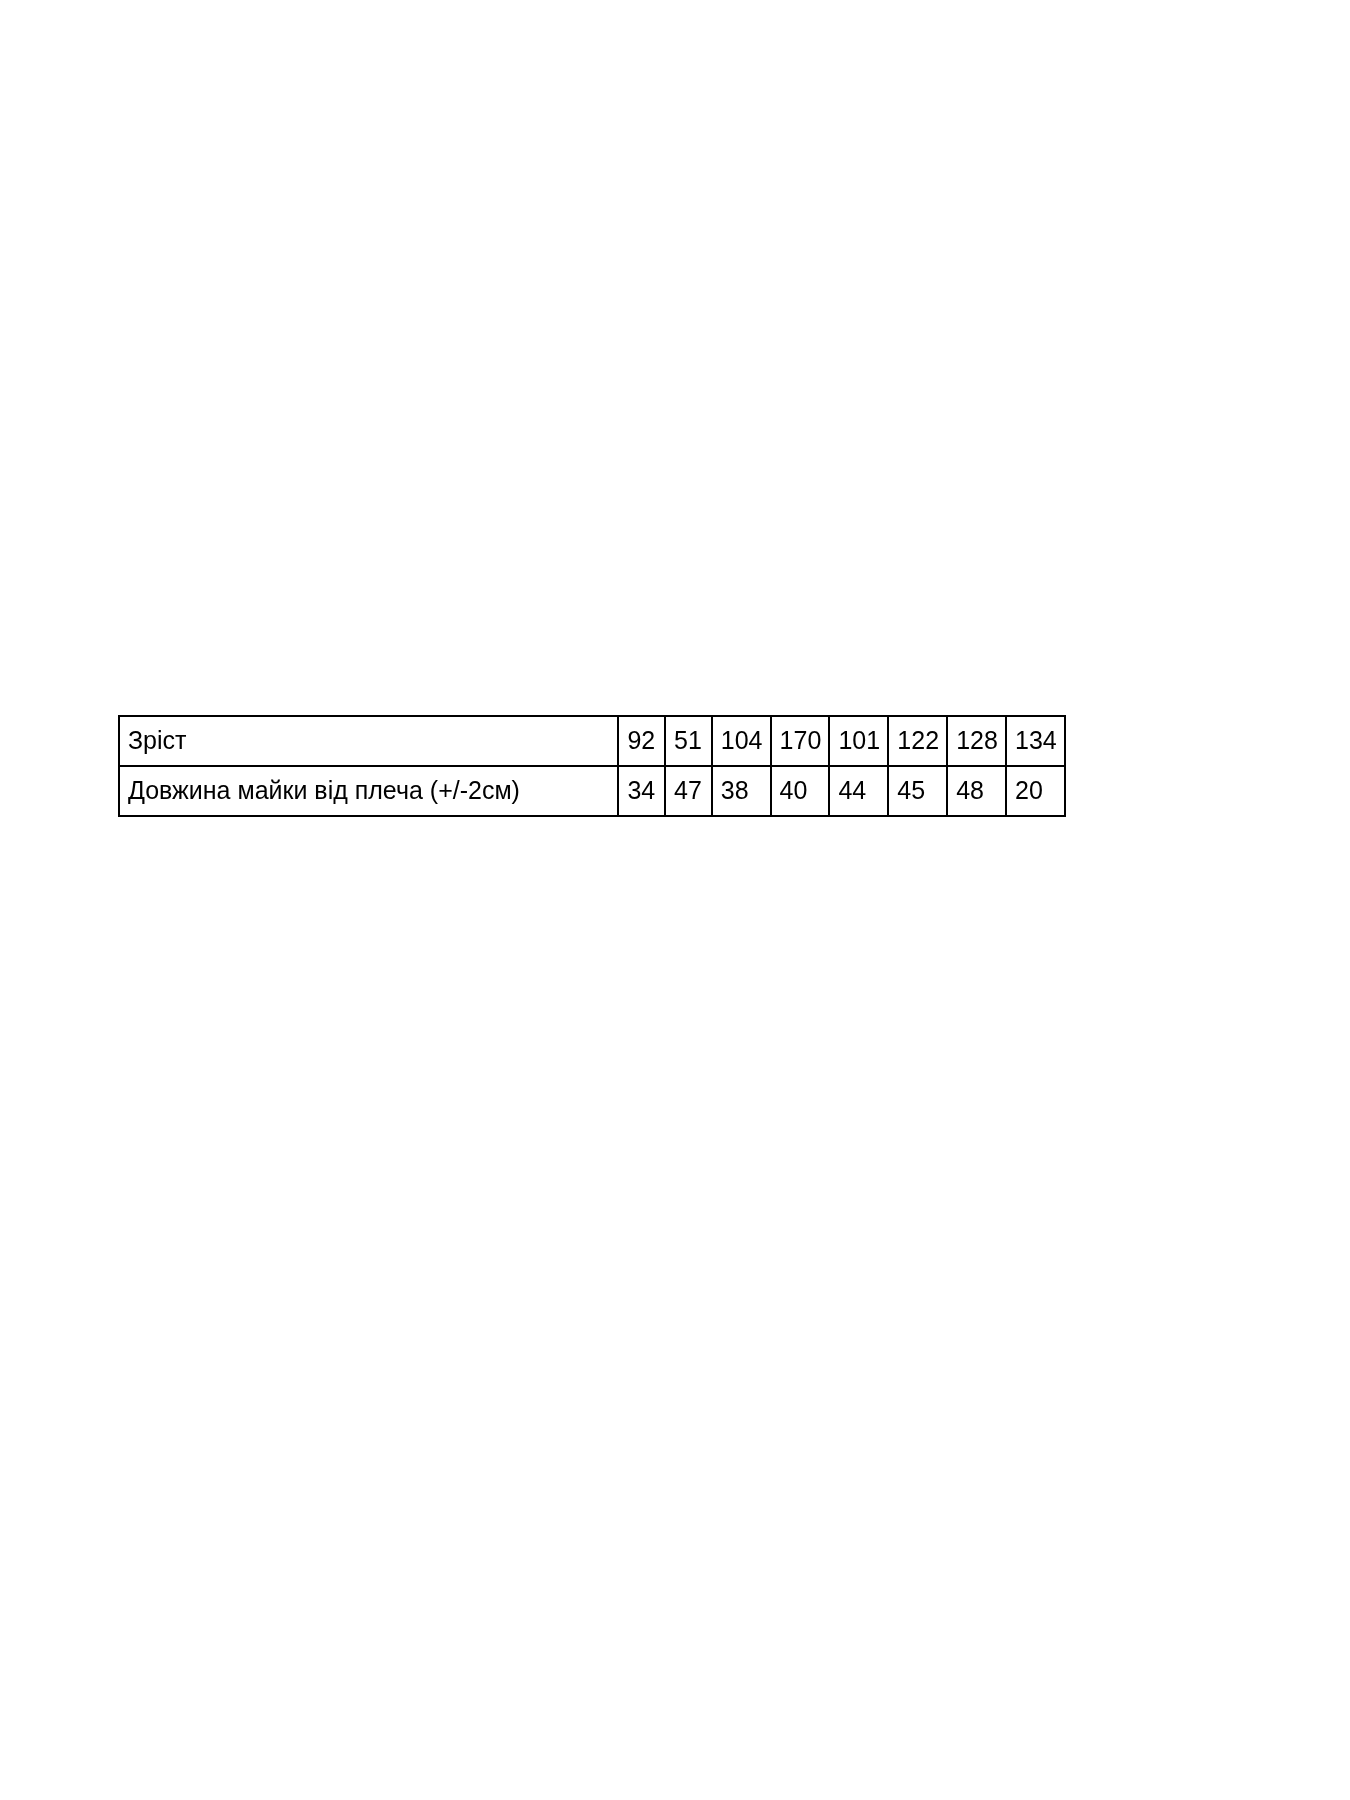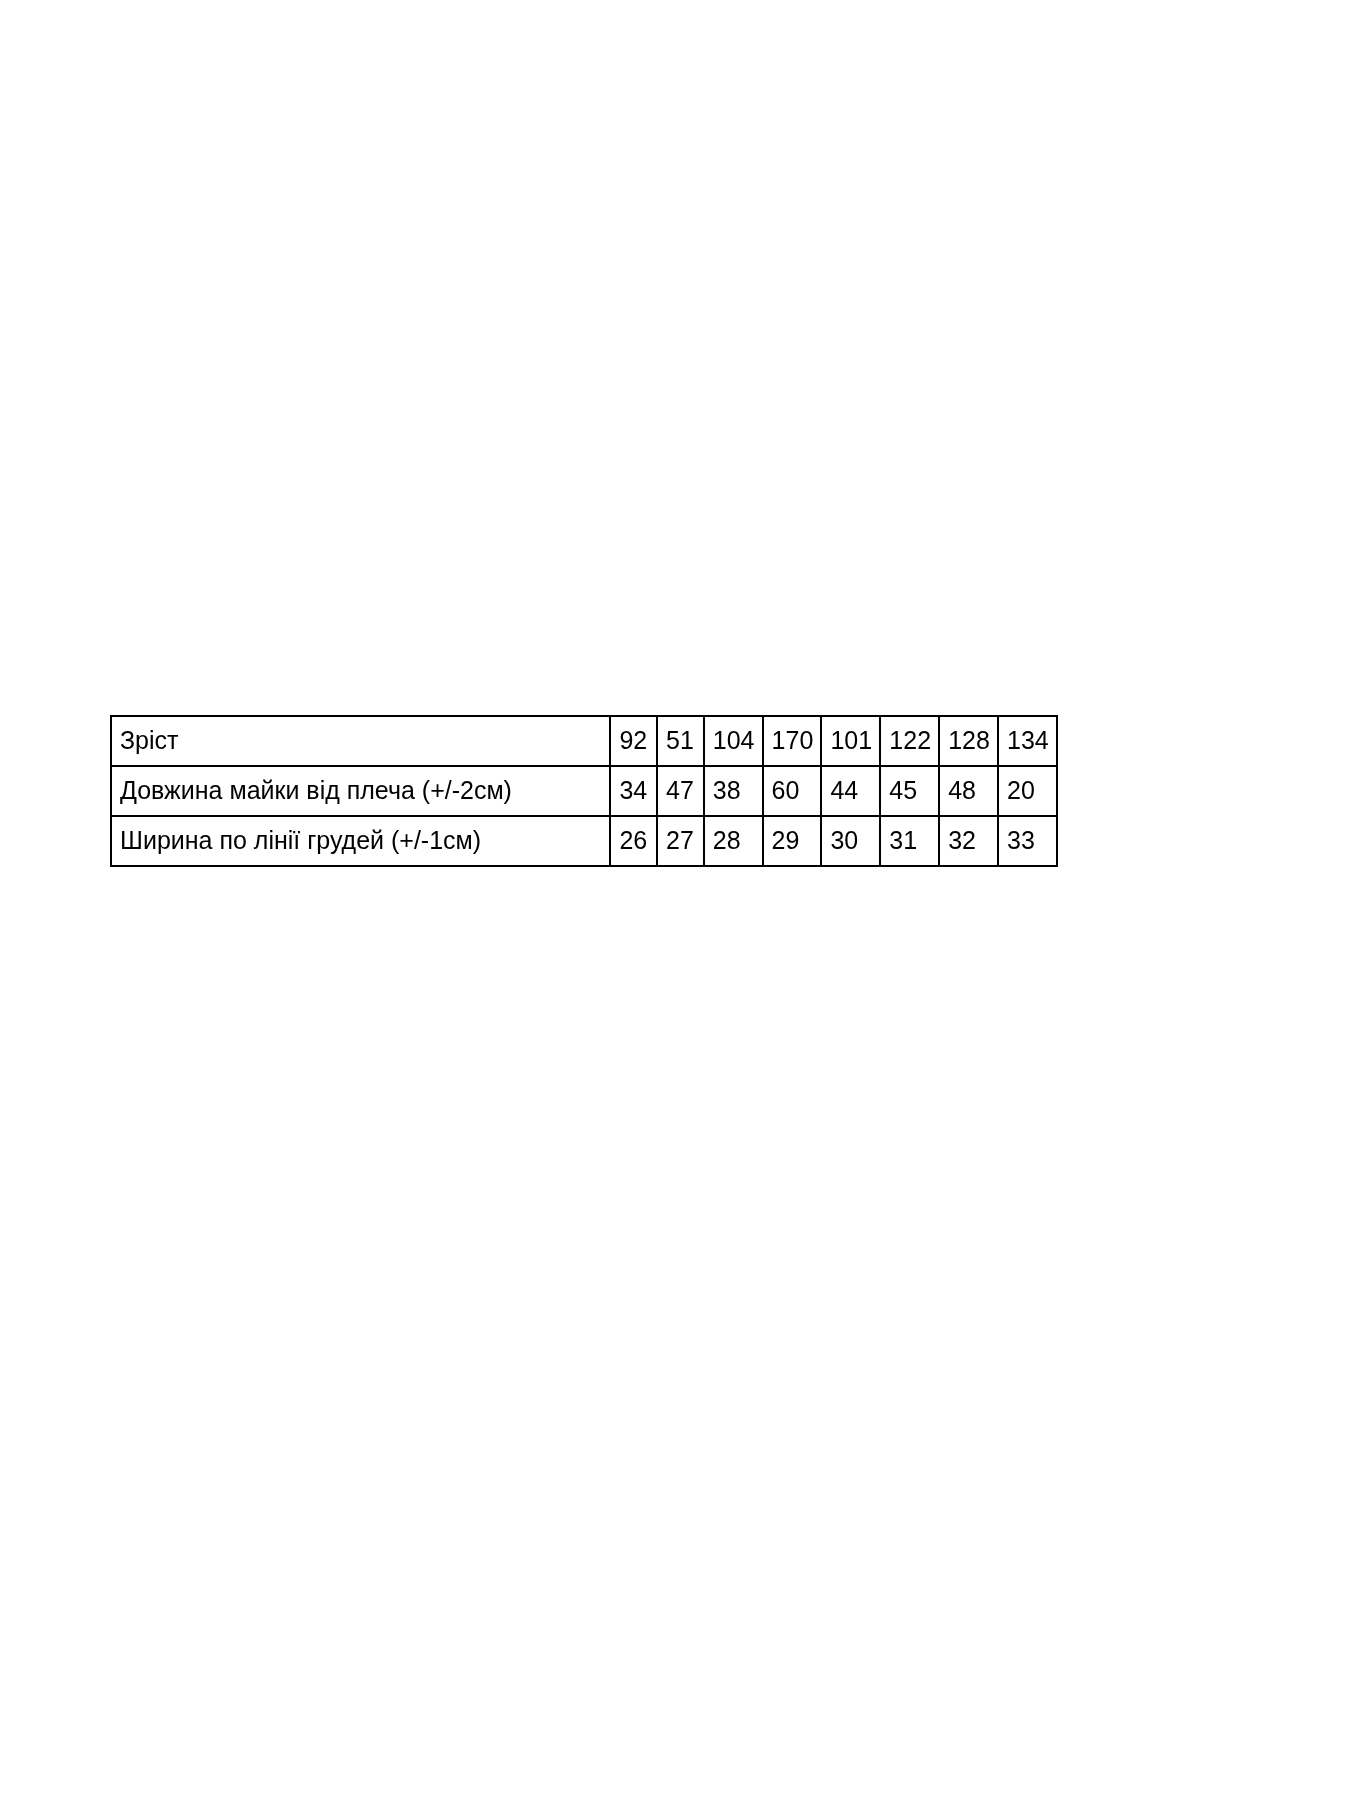--- a/index.html
+++ b/index.html
@@ -11,21 +11,21 @@
     width: 1350px;
     height: 1800px;
     position: relative;
     font-family: "Liberation Sans", sans-serif;
     color: #000000;
     overflow: hidden;
   }
 
   #size-chart-wrap {
     position: absolute;
-    left: 110px;
+    left: 118px;
     top: 715px;
     width: 948px;
   }
 
   table.size-chart {
     border-collapse: collapse;
     table-layout: fixed;
     width: 948px;
     font-size: 25px;
     line-height: 1.2;
@@ -86,32 +86,21 @@
         <td class="value-cell">101</td>
         <td class="value-cell">122</td>
         <td class="value-cell">128</td>
         <td class="value-cell">134</td>
       </tr>
       <tr>
         <td class="label-cell">Довжина майки від плеча (+/-2см)</td>
         <td class="value-cell">34</td>
         <td class="value-cell">47</td>
         <td class="value-cell">38</td>
-        <td class="value-cell">60</td>
+        <td class="value-cell">40</td>
         <td class="value-cell">44</td>
         <td class="value-cell">45</td>
         <td class="value-cell">48</td>
         <td class="value-cell">20</td>
-      </tr>
-      <tr>
-        <td class="label-cell">Ширина по лінії грудей (+/-1см)</td>
-        <td class="value-cell">26</td>
-        <td class="value-cell">27</td>
-        <td class="value-cell">28</td>
-        <td class="value-cell">29</td>
-        <td class="value-cell">30</td>
-        <td class="value-cell">31</td>
-        <td class="value-cell">32</td>
-        <td class="value-cell">33</td>
       </tr>
     </tbody>
   </table>
 </div>
 
 </body></html>

